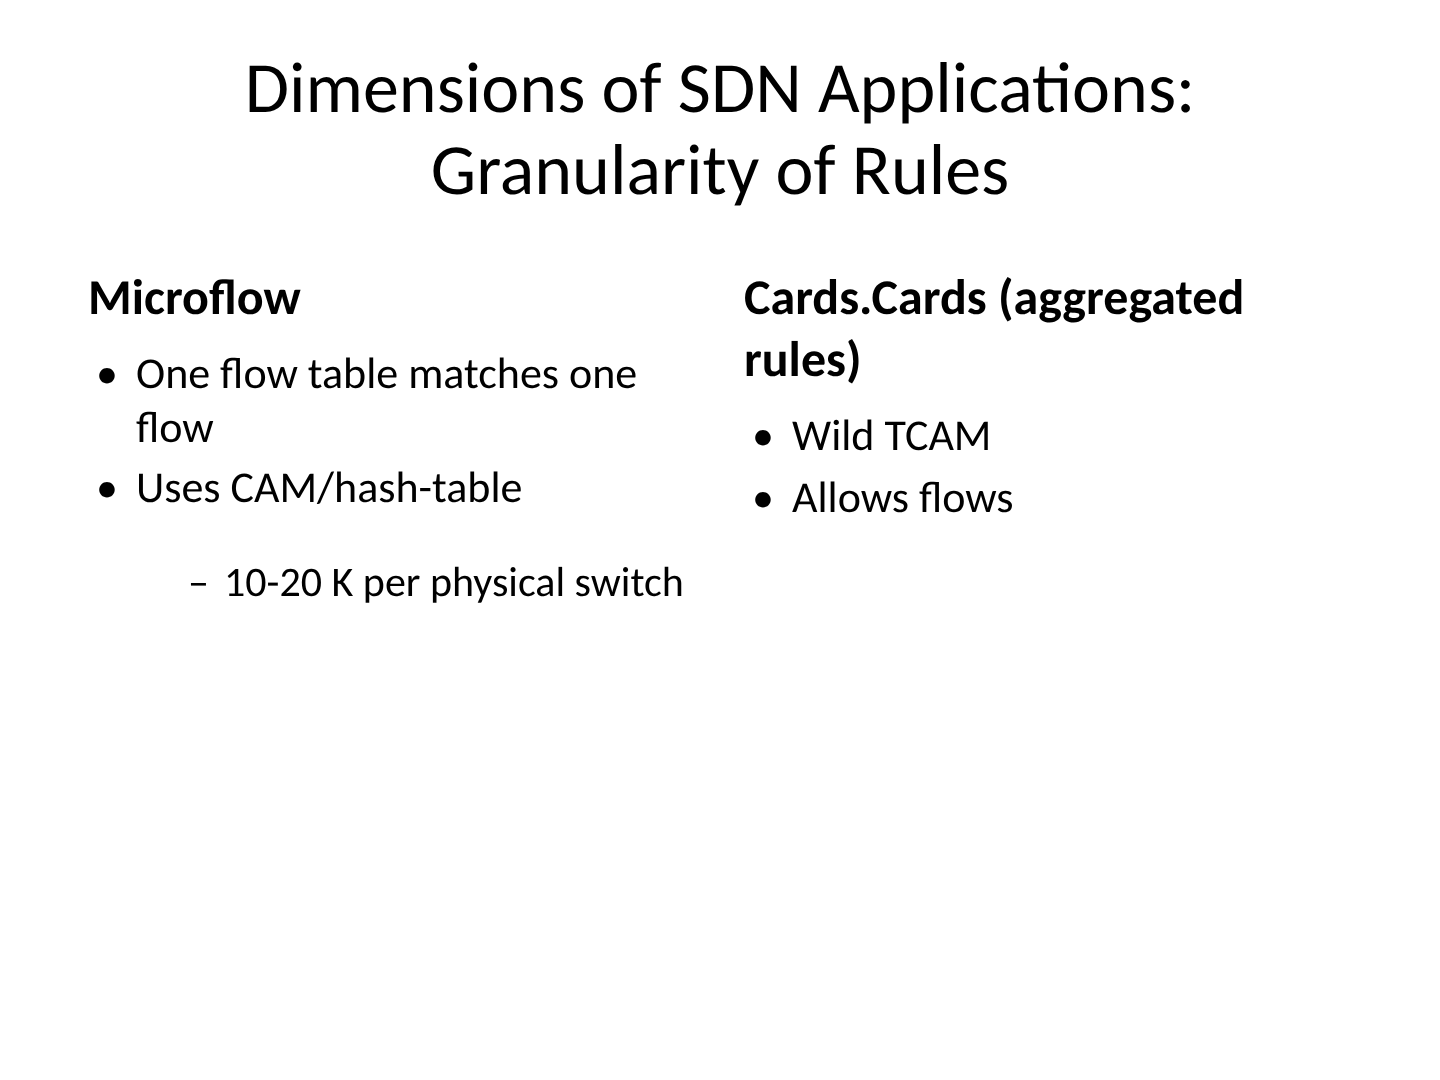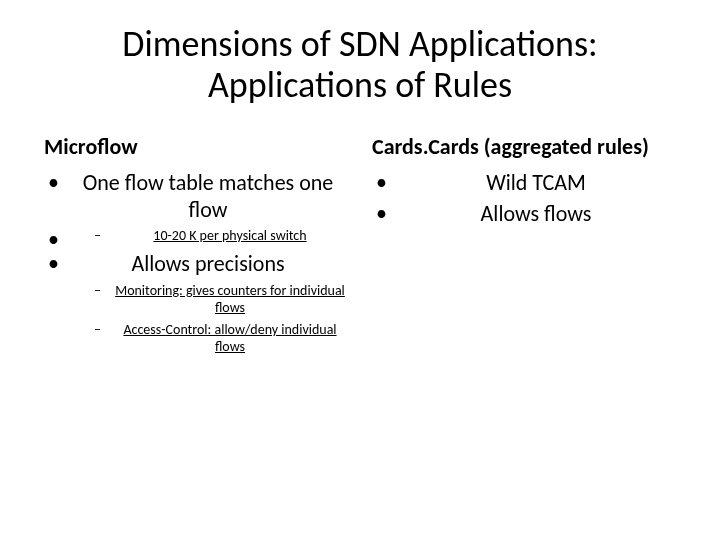--- a/index.html
+++ b/index.html
@@ -20,84 +20,76 @@
     }
     .cols {
       display:flex;
       gap:24px;
     }
     .col {
       flex:1;
       min-width:0;
     }
     .colhead {
-      font-size:22px;
+      font-size:25px;
       font-weight:700;
       margin-bottom:10px;
     }
     ul.bullets {
       list-style:none;
       font-size:22px;
       line-height:1.22;
     }
     ul.bullets > li {
       position:relative;
       padding-left:24px;
       margin-bottom:4px;
-      text-align:center;
     }
     ul.bullets > li::before {
       content:"•";
       position:absolute;
       left:4px;
       top:0;
     }
     ul.sub {
       list-style:none;
-      font-size:14px;
+      font-size:21px;
       line-height:1.25;
-      margin-top:4px;
+      margin-top:20px;
       margin-bottom:6px;
-      text-decoration:underline;
     }
     ul.sub > li {
       position:relative;
       padding-left:44px;
       margin-bottom:4px;
     }
     ul.sub > li::before {
       content:"–";
       position:absolute;
       left:26px;
       top:0;
     }
   </style>
 </head>
 <body>
 
 <div class="title">
   <span>Dimensions of SDN Applications:</span><br>
-  <span>Applications of Rules</span>
+  <span>Granularity of Rules</span>
 </div>
 
 <div class="cols">
 
   <div class="col">
     <div class="colhead">Microflow</div>
     <ul class="bullets">
       <li><span>One flow table matches one flow</span></li>
-      <li>
+      <li><span>Uses CAM/hash-table</span>
         <ul class="sub">
           <li><span>10-20 K per physical switch</span></li>
-        </ul>
-      </li>
-      <li><span>Allows precisions</span>
-        <ul class="sub">
-          <li><span>Monitoring: gives counters for individual flows</span></li>
-          <li><span>Access-Control: allow/deny individual flows</span></li>
         </ul>
       </li>
     </ul>
   </div>
 
   <div class="col">
     <div class="colhead">Cards.Cards (aggregated rules)</div>
     <ul class="bullets">
       <li><span>Wild TCAM</span>
       </li>

